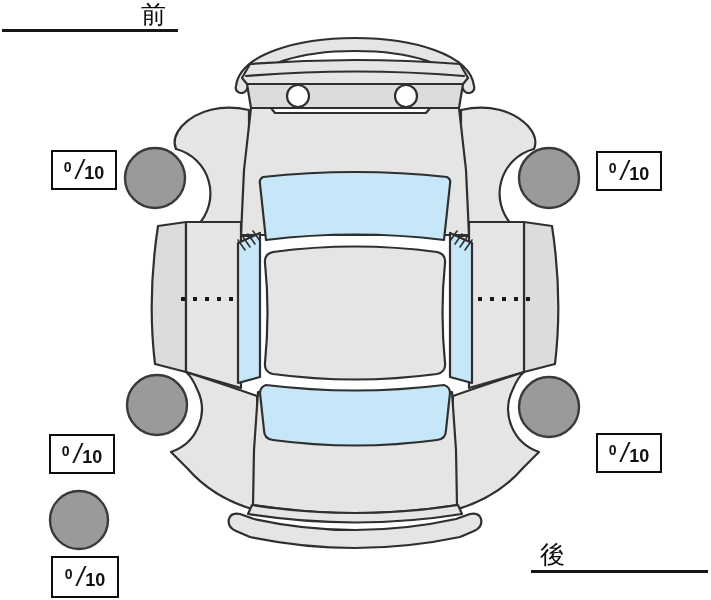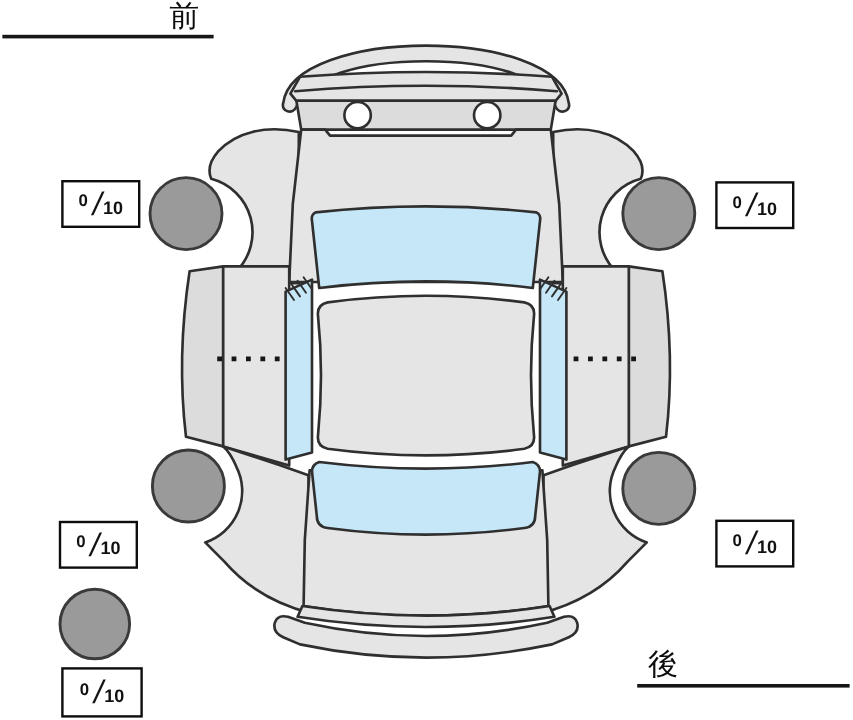--- a/index.html
+++ b/index.html
@@ -23,21 +23,21 @@
   .dir-underline{position:absolute;height:3px;background:var(--line,#161616);}
   .front-underline{left:2px;top:29px;width:176px;}
   .rear-underline{left:531px;top:570px;width:177px;}
 
   .score-box{
     position:absolute;width:62px;height:36px;background:#fff;border:2px solid #0d0d0d;
     display:flex;align-items:center;justify-content:center;
   }
   .score-num{font-size:14px;font-weight:700;margin-top:-7px;margin-right:4px;}
   .score-slash{font-size:27px;font-style:italic;font-weight:400;line-height:.85;margin-right:1px;}
-  .score-den{font-size:15px;font-weight:700;margin-top:7px;}
+  .score-den{font-size:18px;font-weight:700;margin-top:7px;}
   .sb-fl{left:51px;top:150px;}
   .sb-fr{left:596px;top:151px;}
   .sb-rl{left:49px;top:434px;}
   .sb-rr{left:596px;top:433px;}
   .sb-spare{left:51px;top:556px;width:64px;height:38px;}
 </style>
 </head>
 <body>
 
 <div class="screen">

